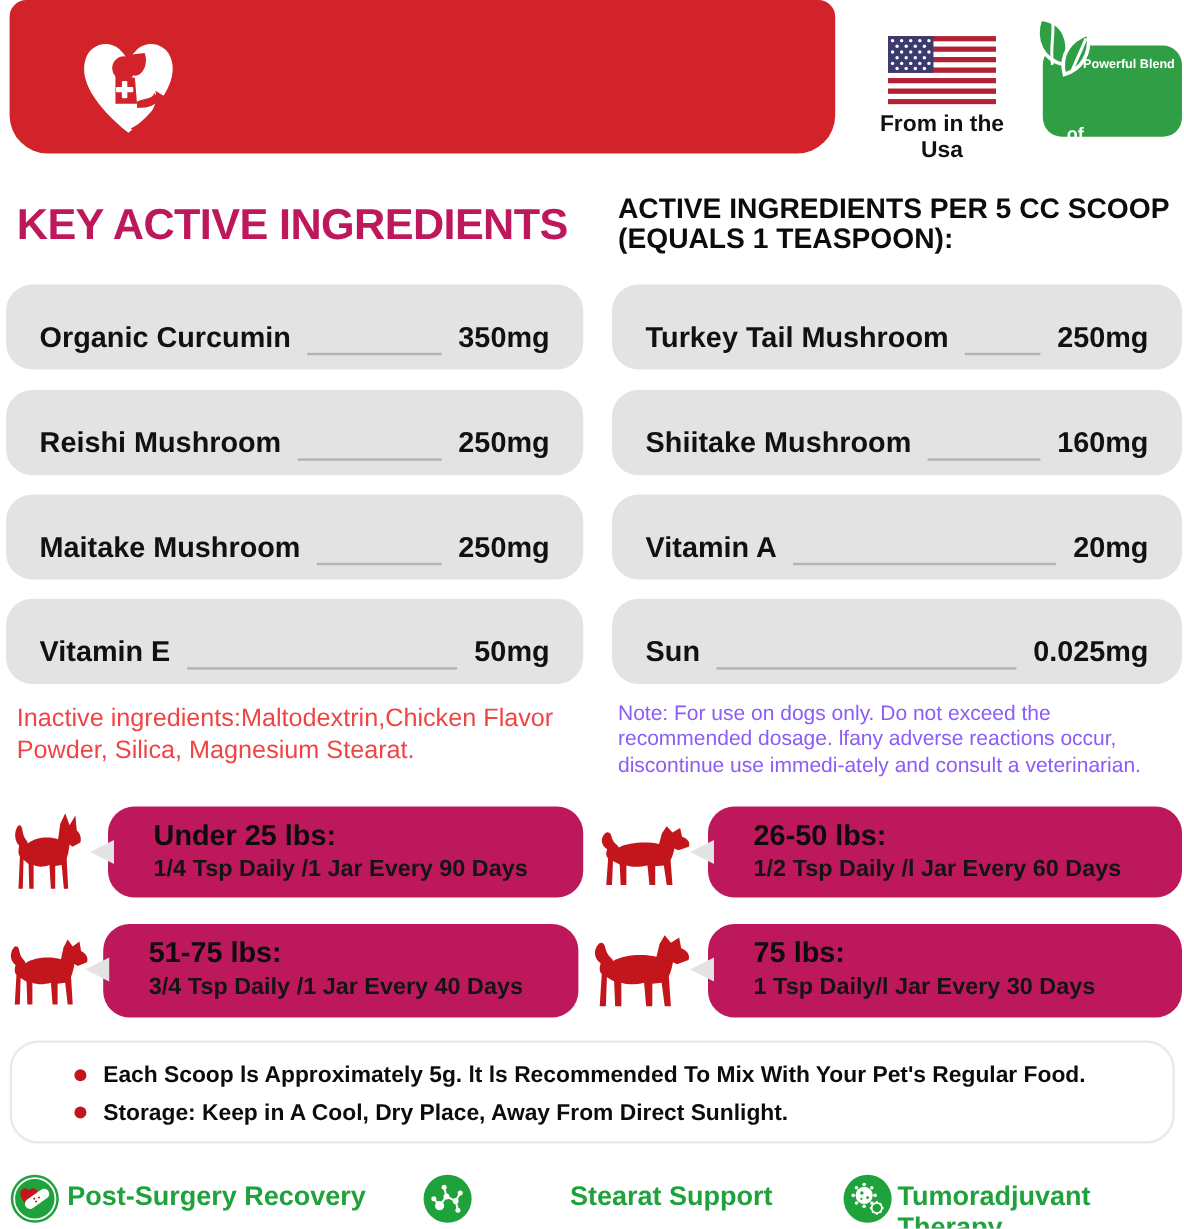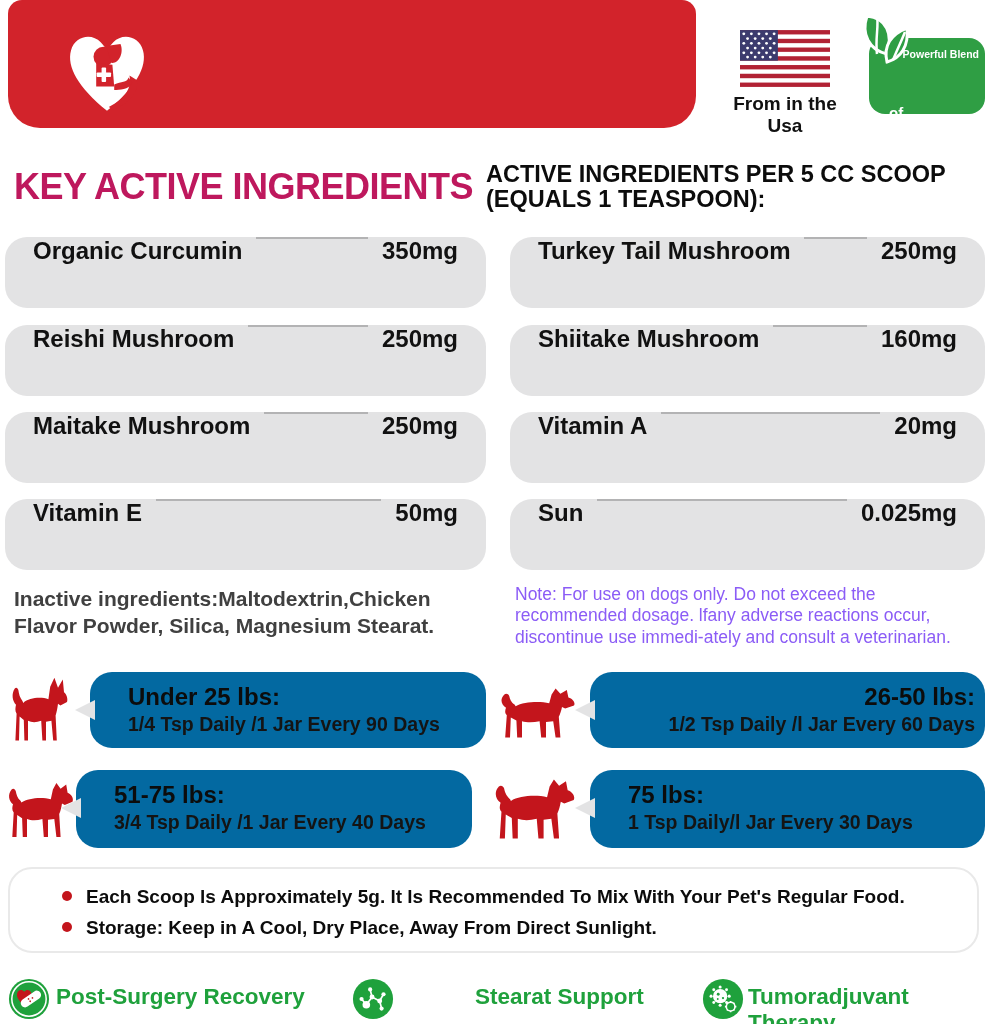--- a/index.html
+++ b/index.html
@@ -16,48 +16,48 @@
   .badge{position:absolute;left:853px;top:10px;width:134px;height:104px;}
   .badge .rect{position:absolute;left:16px;top:28px;width:116px;height:76px;background:#2f9e44;border-radius:16px;}
   .badge svg{position:absolute;left:0;top:0;}
   .badge .txt{position:absolute;left:36px;top:38px;width:94px;color:#fff;line-height:1.15;}
   .badge .l1{display:block;font-size:10.5px;font-weight:700;text-align:right;padding-right:4px;}
   .badge .l2,.badge .l3{display:block;font-size:15px;font-weight:700;margin-top:44px;}
 
   
   .title-left{position:absolute;left:14px;top:166px;font-size:36px;font-weight:800;
               letter-spacing:-0.5px;color:#be185d;}
-  .title-right{position:absolute;left:486px;top:162px;width:470px;font-size:23.5px;
+  .title-right{position:absolute;left:515px;top:162px;width:470px;font-size:23.5px;
                font-weight:800;line-height:1.08;color:#0c0c0c;}
 
   
   .pill{position:absolute;height:71px;background:#e3e3e4;border-radius:22px;display:flex;
-        align-items:flex-start;padding:0 28px;box-sizing:border-box;font-size:24px;font-weight:700;}
+        align-items:flex-end;padding:12px 28px;box-sizing:border-box;font-size:24px;font-weight:700;}
   .pill .leader{flex:1;height:2px;background:#999;opacity:.65;margin:0 14px;min-width:28px;}
   .col-l{left:5px;width:481px;}
   .col-r{left:510px;width:475px;}
   .r0{top:237px;} .r1{top:325px;} .r2{top:412px;} .r3{top:499px;}
 
-  .inactive{position:absolute;left:14px;top:586px;width:452px;font-size:21px;font-weight:700;
-            line-height:1.28;color:#404040;}
+  .inactive{position:absolute;left:14px;top:586px;width:452px;font-size:21px;font-weight:400;
+            line-height:1.28;color:#ef4444;}
   .note{position:absolute;left:515px;top:584px;width:468px;font-size:17.5px;color:#8b5cf6;
         line-height:1.22;}
 
   
   .dog{position:absolute;}
-  .bubble{position:absolute;background:#0369a1;border-radius:22px;box-sizing:border-box;
+  .bubble{position:absolute;background:#be185d;border-radius:22px;box-sizing:border-box;
           padding:11px 10px 0 38px;}
   .bubble:before{content:"";position:absolute;left:-15px;top:28px;width:0;height:0;
           border-top:10px solid transparent;border-bottom:10px solid transparent;
           border-right:20px solid #e3e3e4;}
   .bubble .w{font-size:24px;font-weight:800;color:#0c0c0c;}
   .bubble .i{font-size:19.5px;font-weight:700;color:#141414;margin-top:2px;}
   .b0{left:90px;top:672px;width:396px;height:76px;}
-  .b1{left:590px;top:672px;width:395px;height:76px;text-align:right;}
-  .b2{left:76px;top:770px;width:396px;height:78px;}
+  .b1{left:590px;top:672px;width:395px;height:76px;}
+  .b2{left:86px;top:770px;width:396px;height:78px;}
   .b3{left:590px;top:770px;width:395px;height:78px;}
 
   
   .info-box{position:absolute;left:8px;top:867px;width:971px;height:86px;background:#fff;
             border:2px solid #e9e9e9;border-radius:24px;box-sizing:border-box;padding:17px 0 0 52px;}
   .info-line{position:relative;padding-left:24px;margin-bottom:9px;font-size:19px;font-weight:700;color:#0c0c0c;}
   .info-line .dot{position:absolute;left:0;top:5px;width:10px;height:10px;border-radius:50%;background:#c3151c;}
 
   
   .f-icon{position:absolute;top:978px;width:42px;height:42px;}

